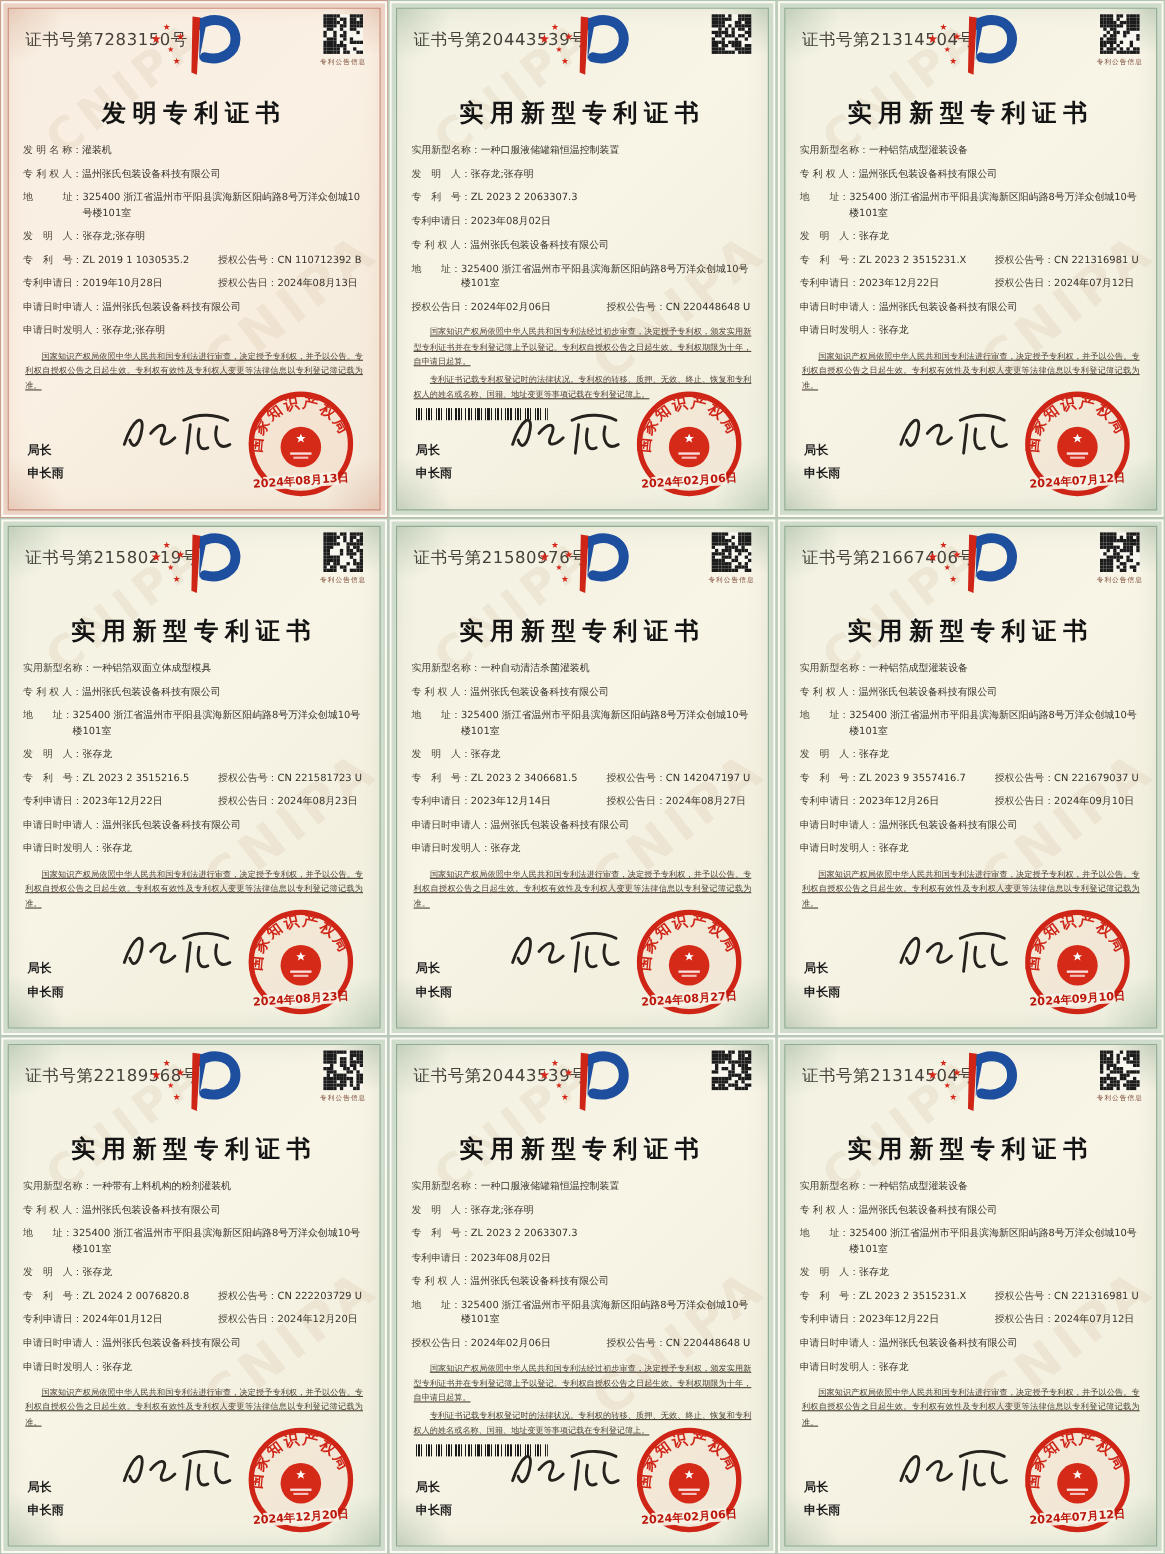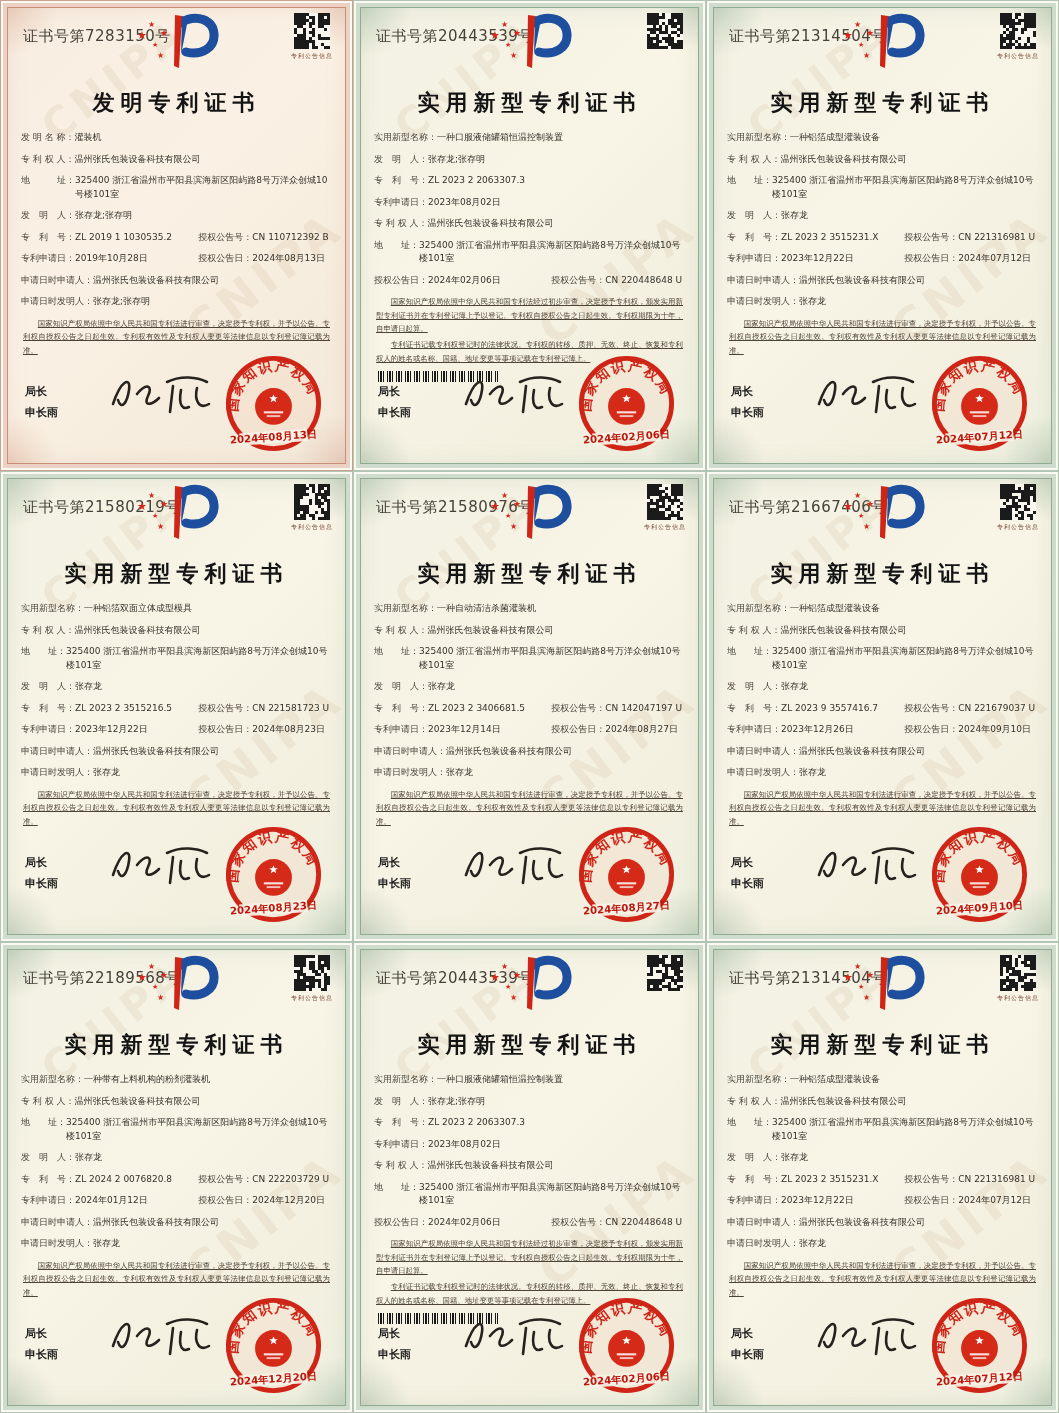--- a/index.html
+++ b/index.html
@@ -43,21 +43,21 @@
   .frow2{display:flex;margin-bottom:8px;line-height:1.5;}
   .frow2 .fv{display:flex;}
   .frow2 .fv:first-child{flex:0 0 57%;}
   .frow2 .fv:last-child{flex:1;}
   .frow2 .lab{white-space:nowrap;color:#4a443a;}
   .frow2 .val{white-space:nowrap;}
   .legal{margin:8px 6px 0 6px;font-size:7.4px;color:#4d4337;line-height:1.85;text-align:justify;text-decoration:underline;}
   .legal p{text-indent:2em;margin:0 0 2px 0;}
   .barcode{position:absolute;left:8px;bottom:80px;width:120px;height:11px;
     background:repeating-linear-gradient(90deg,#191919 0 1px,transparent 1px 2px,#191919 2px 4px,transparent 4px 5px,#191919 5px 6px,transparent 6px 9px);}
-  .director{position:absolute;left:8px;bottom:38px;font-size:11px;font-weight:bold;color:#1e1e1e;line-height:1.9;}
+  .director{position:absolute;left:8px;bottom:20px;font-size:11px;font-weight:bold;color:#1e1e1e;line-height:1.9;}
   .director div{white-space:nowrap;}
   .signature{position:absolute;left:82px;bottom:38px;width:132px;height:54px;}
   .seal{position:absolute;right:14px;bottom:10px;width:97px;height:97px;}
   .seal svg{width:100%;height:100%;}
 </style>
 </head>
 <body>
 
 <div id="grid">
   <div class="cert red">

